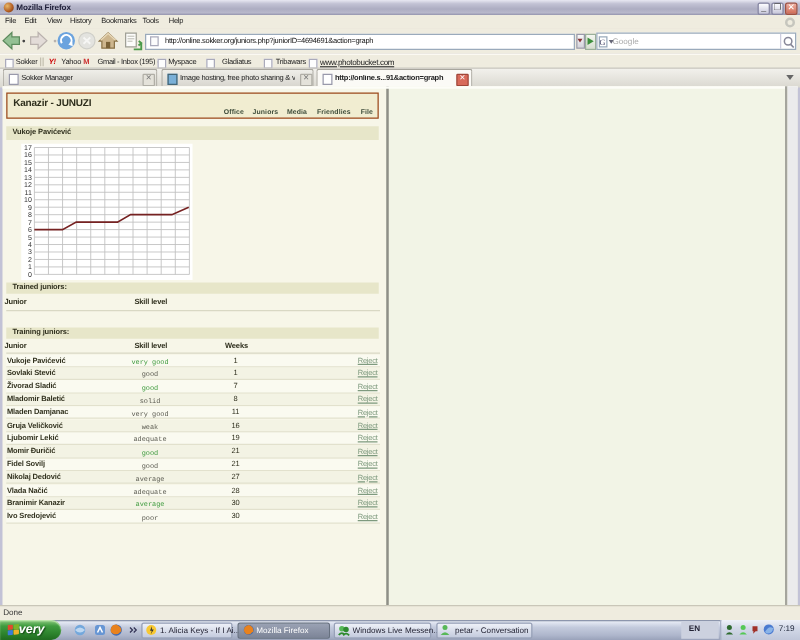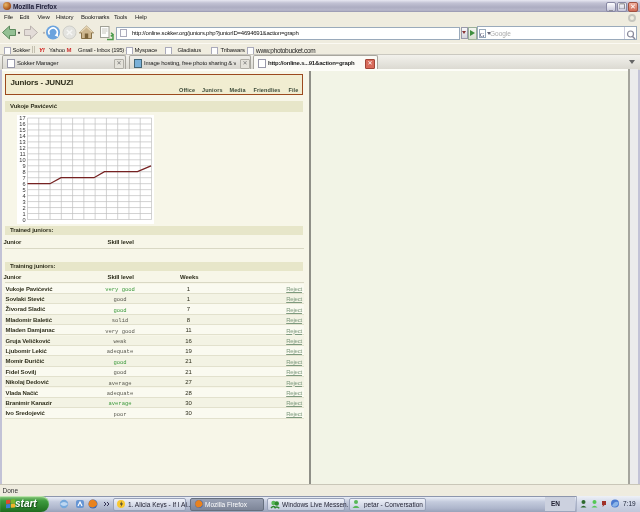--- a/index.html
+++ b/index.html
@@ -158,21 +158,21 @@
 </div>
 <div class="abs" style="left:629px;top:60px;width:0;height:0;border-left:3px solid transparent;border-right:3px solid transparent;border-top:4px solid #666;"></div>
 
 <div id="content" class="abs">
   <div id="rightpane"></div>
   <div id="pagetop"></div>
   <div class="abs" style="left:626px;top:0;width:2px;height:415px;background:#a5a59d;"></div>
   <div class="abs" style="left:628px;top:0;width:8px;height:415px;background:#ebebec;"></div>
 
   <div class="abs" style="left:2.5px;top:5px;width:298.5px;height:21px;background:#f1edd1;border:1px solid #9c4a1e;box-sizing:border-box;"></div>
-  <div class="abs" style="left:8.5px;top:9px;font-size:8px;font-weight:bold;color:#2e2e1c;letter-spacing:-0.15px;">Juniors - JUNUZI</div>
+  <div class="abs" style="left:8.5px;top:9px;font-size:8px;font-weight:bold;color:#2e2e1c;letter-spacing:-0.15px;">Kanazir - JUNUZI</div>
   <div class="abs nl" style="left:177px;">Office</div>
   <div class="abs nl" style="left:200px;">Juniors</div>
   <div class="abs nl" style="left:227.5px;">Media</div>
   <div class="abs nl" style="left:251.5px;">Friendlies</div>
   <div class="abs nl" style="left:286.5px;">File</div>
 
   <div class="secbar" style="left:2.5px;top:32px;height:11px;">
       <span>Vukoje Pavićević</span>
     </div>
 
@@ -324,21 +324,21 @@
       <span class="wk">30</span>
       <span class="rj">Reject</span>
     </div>
 </div>
 
 <div id="statusbar" class="abs face"></div>
 <div class="abs" style="left:2.5px;top:486.5px;font-size:6.5px;color:#333;">Done</div>
 
 <div id="taskbar" class="abs"></div>
 <div id="startbtn" class="abs"></div>
-<div id="starttxt" class="abs">start</div>
+<div id="starttxt" class="abs">very</div>
 <div class="taskbtn" style="left:113px;width:73px;">
     <span class="t">1. Alicia Keys - If I Ai...</span>
   </div>
 <div class="taskbtn" style="left:190px;width:74px;background:linear-gradient(180deg,#9aa2b4,#7d8598);border-color:#66707f;">
     <span class="t" style="color:#fff;">Mozilla Firefox</span>
   </div>
 <div class="taskbtn" style="left:267px;width:78px;">
     <span class="t">Windows Live Messen...</span>
   </div>
 <div class="taskbtn" style="left:349px;width:77px;">

